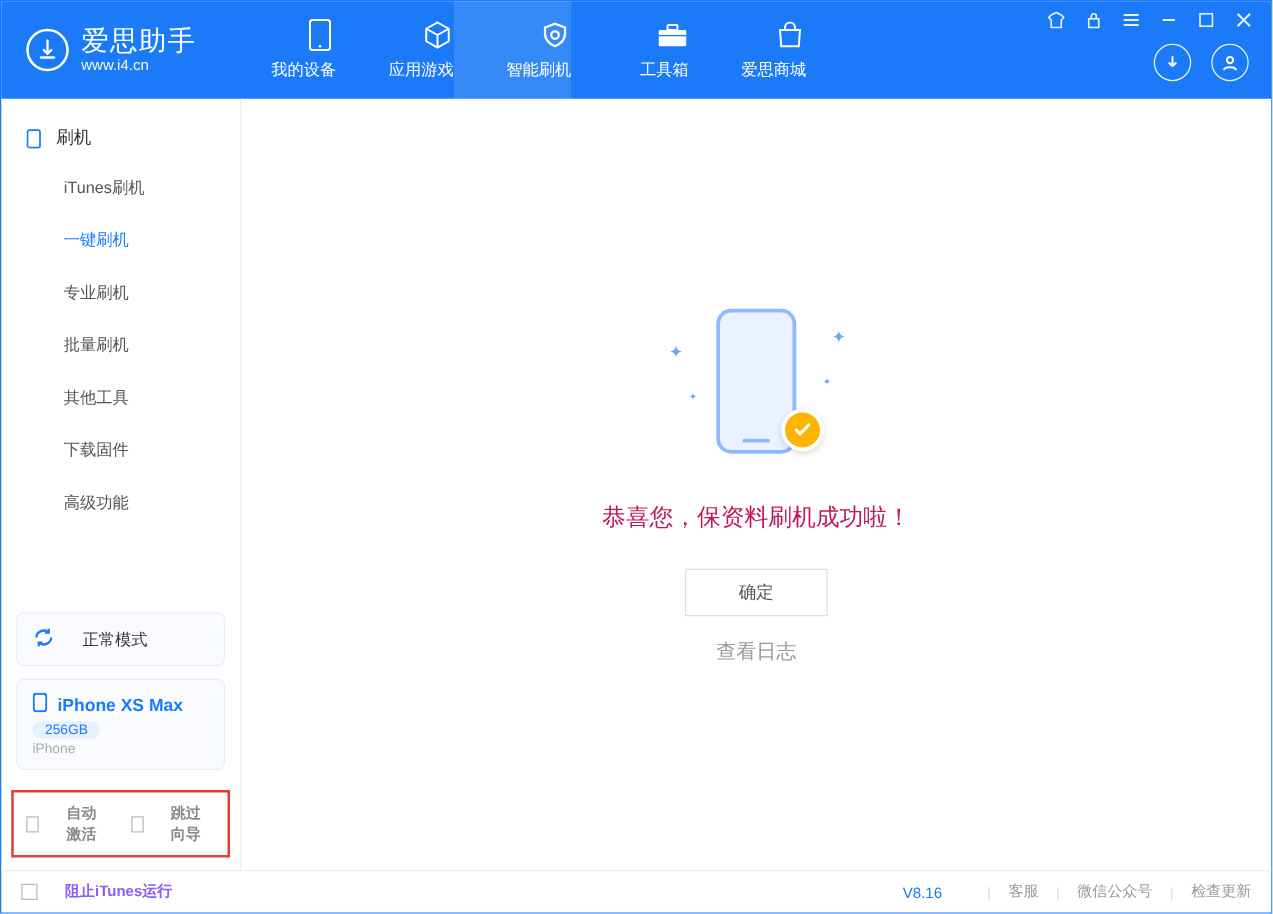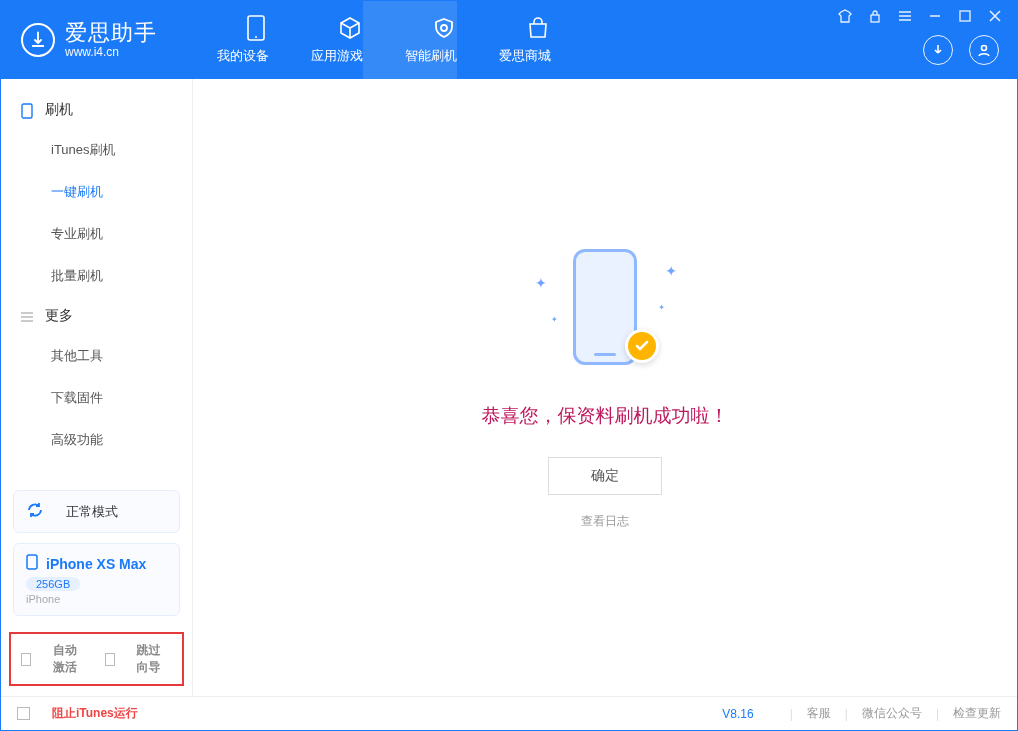--- a/index.html
+++ b/index.html
@@ -43,25 +43,25 @@
 
 
 .main { flex: 1; display: flex; flex-direction: column; align-items: center; justify-content: center; position: relative; }
 .illus { position: relative; width: 180px; height: 130px; margin-bottom: 28px; }
 .phone { position: absolute; left: 58px; top: 4px; width: 64px; height: 116px; border: 3px solid #8fb8ff; border-radius: 12px; background: #eaf2ff; }
 .phone:before { content:""; position:absolute; left:50%; bottom:6px; width:22px; height:3px; background:#8fb8ff; border-radius:2px; transform:translateX(-50%);}
 .badge { position: absolute; right: 36px; bottom: 12px; width: 34px; height: 34px; background: #ffb400; border-radius: 50%; border: 3px solid #fff; box-shadow: 0 2px 6px rgba(0,0,0,.15); display:flex; align-items:center; justify-content:center;}
 .sparkle { position: absolute; color: #6fa4ff; font-size: 14px; }
 .msg { font-size: 19px; color: #be185d; margin-bottom: 28px; }
 .ok-btn { border: 1px solid #ddd; background:#fff; padding: 9px 42px; font-size: 14px; color: #555; cursor: pointer; margin-bottom: 18px; }
-.log-link { font-size: 12px; color: #999; cursor: pointer; }
+.log-link { font-size: 16px; color: #999; cursor: pointer; }
 
 
 .footer { height: 34px; border-top: 1px solid #eee; display: flex; align-items: center; padding: 0 16px; font-size: 12px; color: #999; }
-.footer .chk { color: #ef4444; align-items: center; }
+.footer .chk { color: #8b5cf6; align-items: center; }
 .footer-spacer { flex: 1; }
 .footer .ver { color: #1a7af8; margin-right: 22px; }
 .flink { color: #999; cursor: pointer; }
 .fsep { color: #ddd; margin: 0 14px; }
 </style>
 </head>
 <body>
 
 <div class="window">
 
@@ -101,20 +101,30 @@
         <span class="ico">
             <svg width="24" height="24" viewBox="0 0 24 24" fill="none" stroke="#fff" stroke-width="1.8">
               <path d="M12 3l8 3v5c0 5-3.5 8-8 10-4.5-2-8-5-8-10V6z"></path>
               <path d="M9 12a3 3 0 106 0 3 3 0 00-6 0z"></path>
             </svg>
           </span>
         <span>智能刷机</span>
       </div>
       <div class="nav-item">
         <span class="ico">
+            <svg width="26" height="22" viewBox="0 0 26 22" fill="#fff">
+              <rect x="2" y="7" width="22" height="13" rx="1"></rect>
+              <rect x="9" y="3" width="8" height="4" rx="1" fill="none" stroke="#fff" stroke-width="1.6"></rect>
+              <rect x="2" y="11" width="22" height="1" fill="#1a7af8"></rect>
+            </svg>
+          </span>
+        <span>工具箱</span>
+      </div>
+      <div class="nav-item">
+        <span class="ico">
             <svg width="24" height="22" viewBox="0 0 24 22" fill="none" stroke="#fff" stroke-width="1.6">
               <path d="M4 7h16l-1 13H5z"></path>
               <path d="M8 7V5a4 4 0 018 0v2"></path>
             </svg>
           </span>
         <span>爱思商城</span>
       </div>
     </div>
     <div class="header-right">
       <span class="win-btn">
@@ -172,28 +182,20 @@
               <rect x="1" y="1" width="10" height="14" rx="1.5"></rect>
             </svg>
           </span>
         <span>刷机</span>
       </div>
       <div class="side-list">
         <div class="side-item">iTunes刷机</div>
         <div class="side-item active">一键刷机</div>
         <div class="side-item">专业刷机</div>
         <div class="side-item">批量刷机</div>
-      </div>
-      <div class="side-sec-title">
-        <span class="sicon">
-            <svg width="14" height="12" viewBox="0 0 14 12" stroke="#bbb" stroke-width="1.5">
-              <path d="M1 2h12M1 6h12M1 10h12"></path>
-            </svg>
-          </span>
-        <span>更多</span>
       </div>
       <div class="side-list">
         <div class="side-item">其他工具</div>
         <div class="side-item">下载固件</div>
         <div class="side-item">高级功能</div>
       </div>
 
       <div class="sidebar-spacer"></div>
 
       <div class="mode-card">

